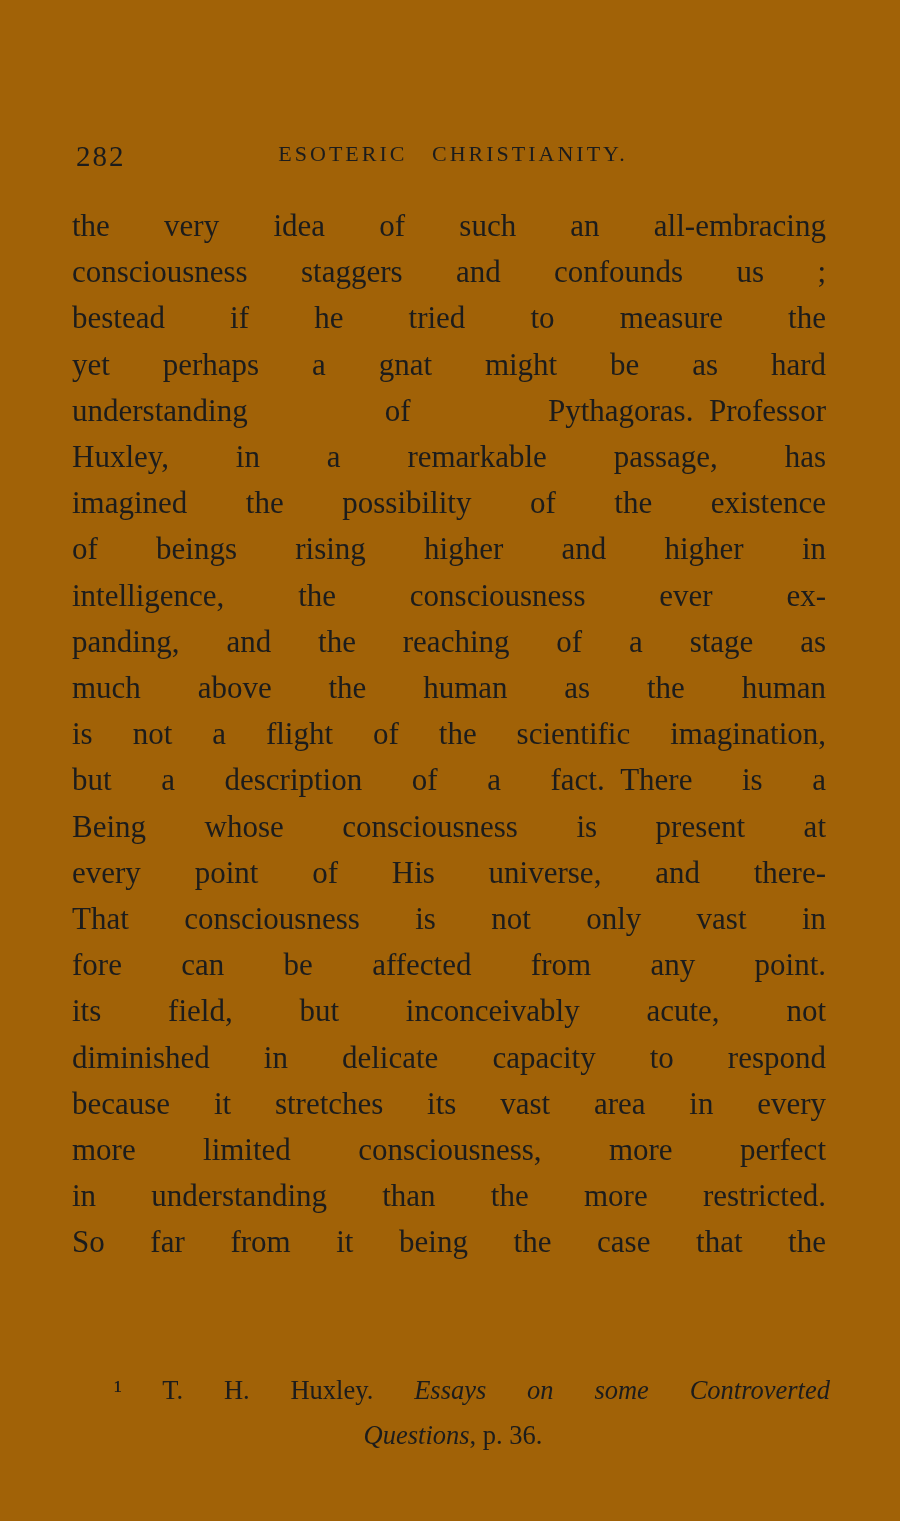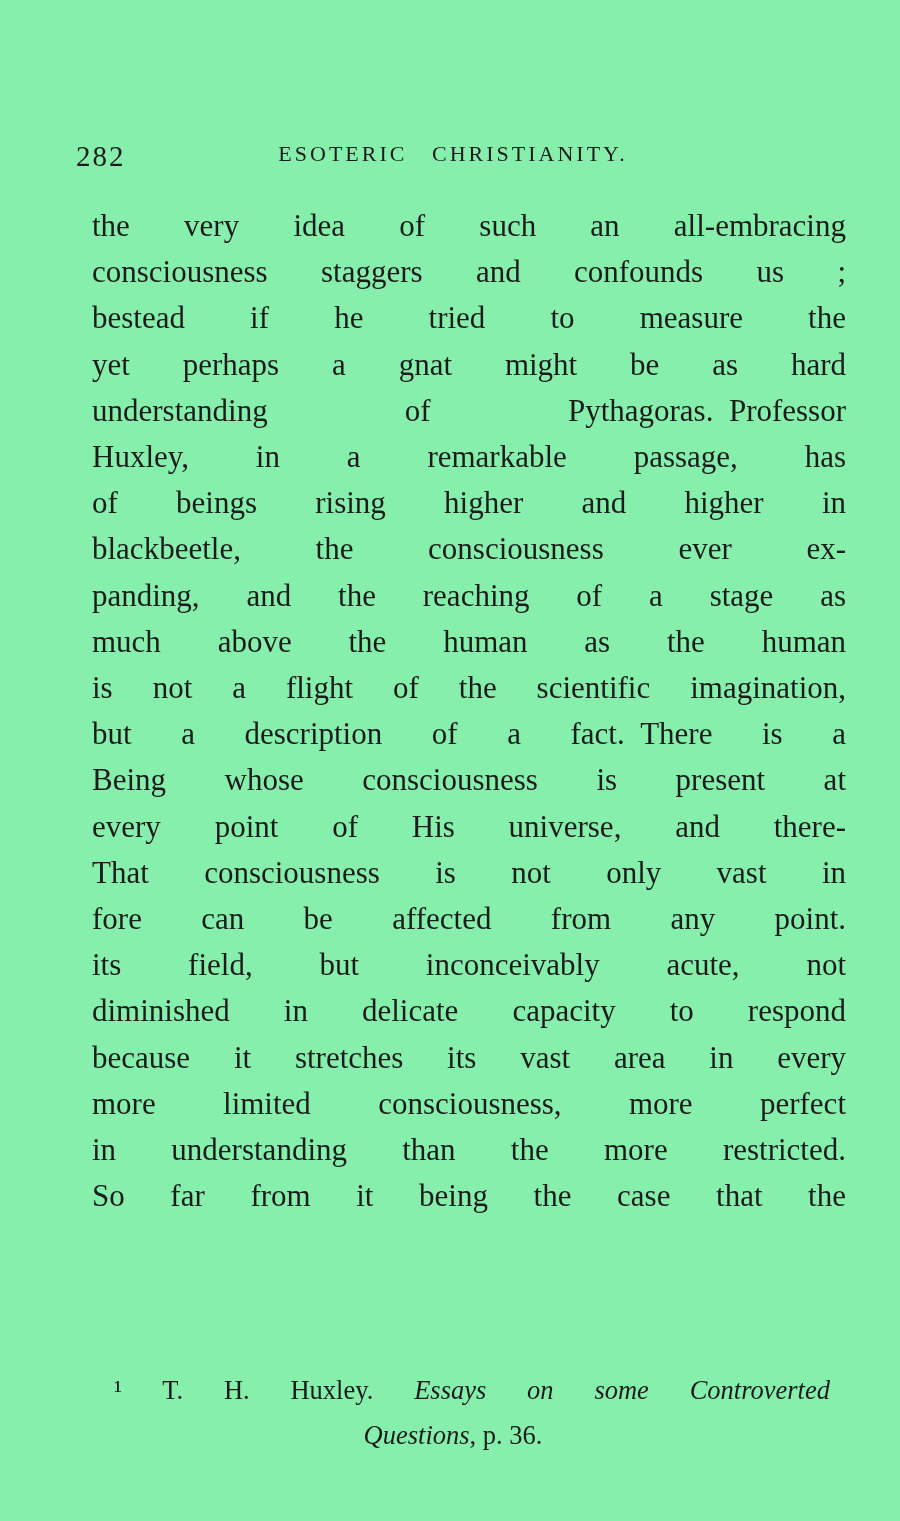--- a/index.html
+++ b/index.html
@@ -4,21 +4,21 @@
 <style>
   html, body {
     margin: 0;
     padding: 0;
     background: #ffffff;
   }
   .page {
     position: relative;
     width: 900px;
     height: 1521px;
-    background: #86efac;
+    background: #a16207;
     color: #1c1c1c;
     font-family: "Liberation Serif", serif;
     overflow: hidden;
   }
   
   .running-header {
     position: absolute;
     top: 138px;
     left: 76px;
     width: 754px;
@@ -36,21 +36,21 @@
     text-align: center;
     font-size: 22px;
     letter-spacing: 3px;
     word-spacing: 16px;
     padding-top: 3px;
   }
   
   .text-block {
     position: absolute;
     top: 203px;
-    left: 92px;
+    left: 72px;
     width: 754px;
   }
   .line {
     font-size: 31px;
     line-height: 46.2px;
     text-align: justify;
     text-align-last: justify;
     -moz-text-align-last: justify;
     white-space: nowrap;
   }
@@ -92,22 +92,23 @@
     <span class="running-title">ESOTERIC CHRISTIANITY.</span>
   </div>
 
   <div class="text-block">
     <div class="line">the very idea of such an all-embracing</div>
     <div class="line">consciousness staggers and confounds us ;</div>
     <div class="line">bestead if he tried to measure the</div>
     <div class="line">yet perhaps a gnat might be as hard</div>
     <div class="line">understanding of Pythagoras. Professor</div>
     <div class="line">Huxley, in a remarkable passage, has</div>
+    <div class="line">imagined the possibility of the existence</div>
     <div class="line">of beings rising higher and higher in</div>
-    <div class="line">blackbeetle, the consciousness ever ex-</div>
+    <div class="line">intelligence, the consciousness ever ex-</div>
     <div class="line">panding, and the reaching of a stage as</div>
     <div class="line">much above the human as the human</div>
     <div class="line">is not a flight of the scientific imagination,</div>
     <div class="line">but a description of a fact. There is a</div>
     <div class="line">Being whose consciousness is present at</div>
     <div class="line">every point of His universe, and there-</div>
     <div class="line">That consciousness is not only vast in</div>
     <div class="line">fore can be affected from any point.</div>
     <div class="line">its field, but inconceivably acute, not</div>
     <div class="line">diminished in delicate capacity to respond</div>

